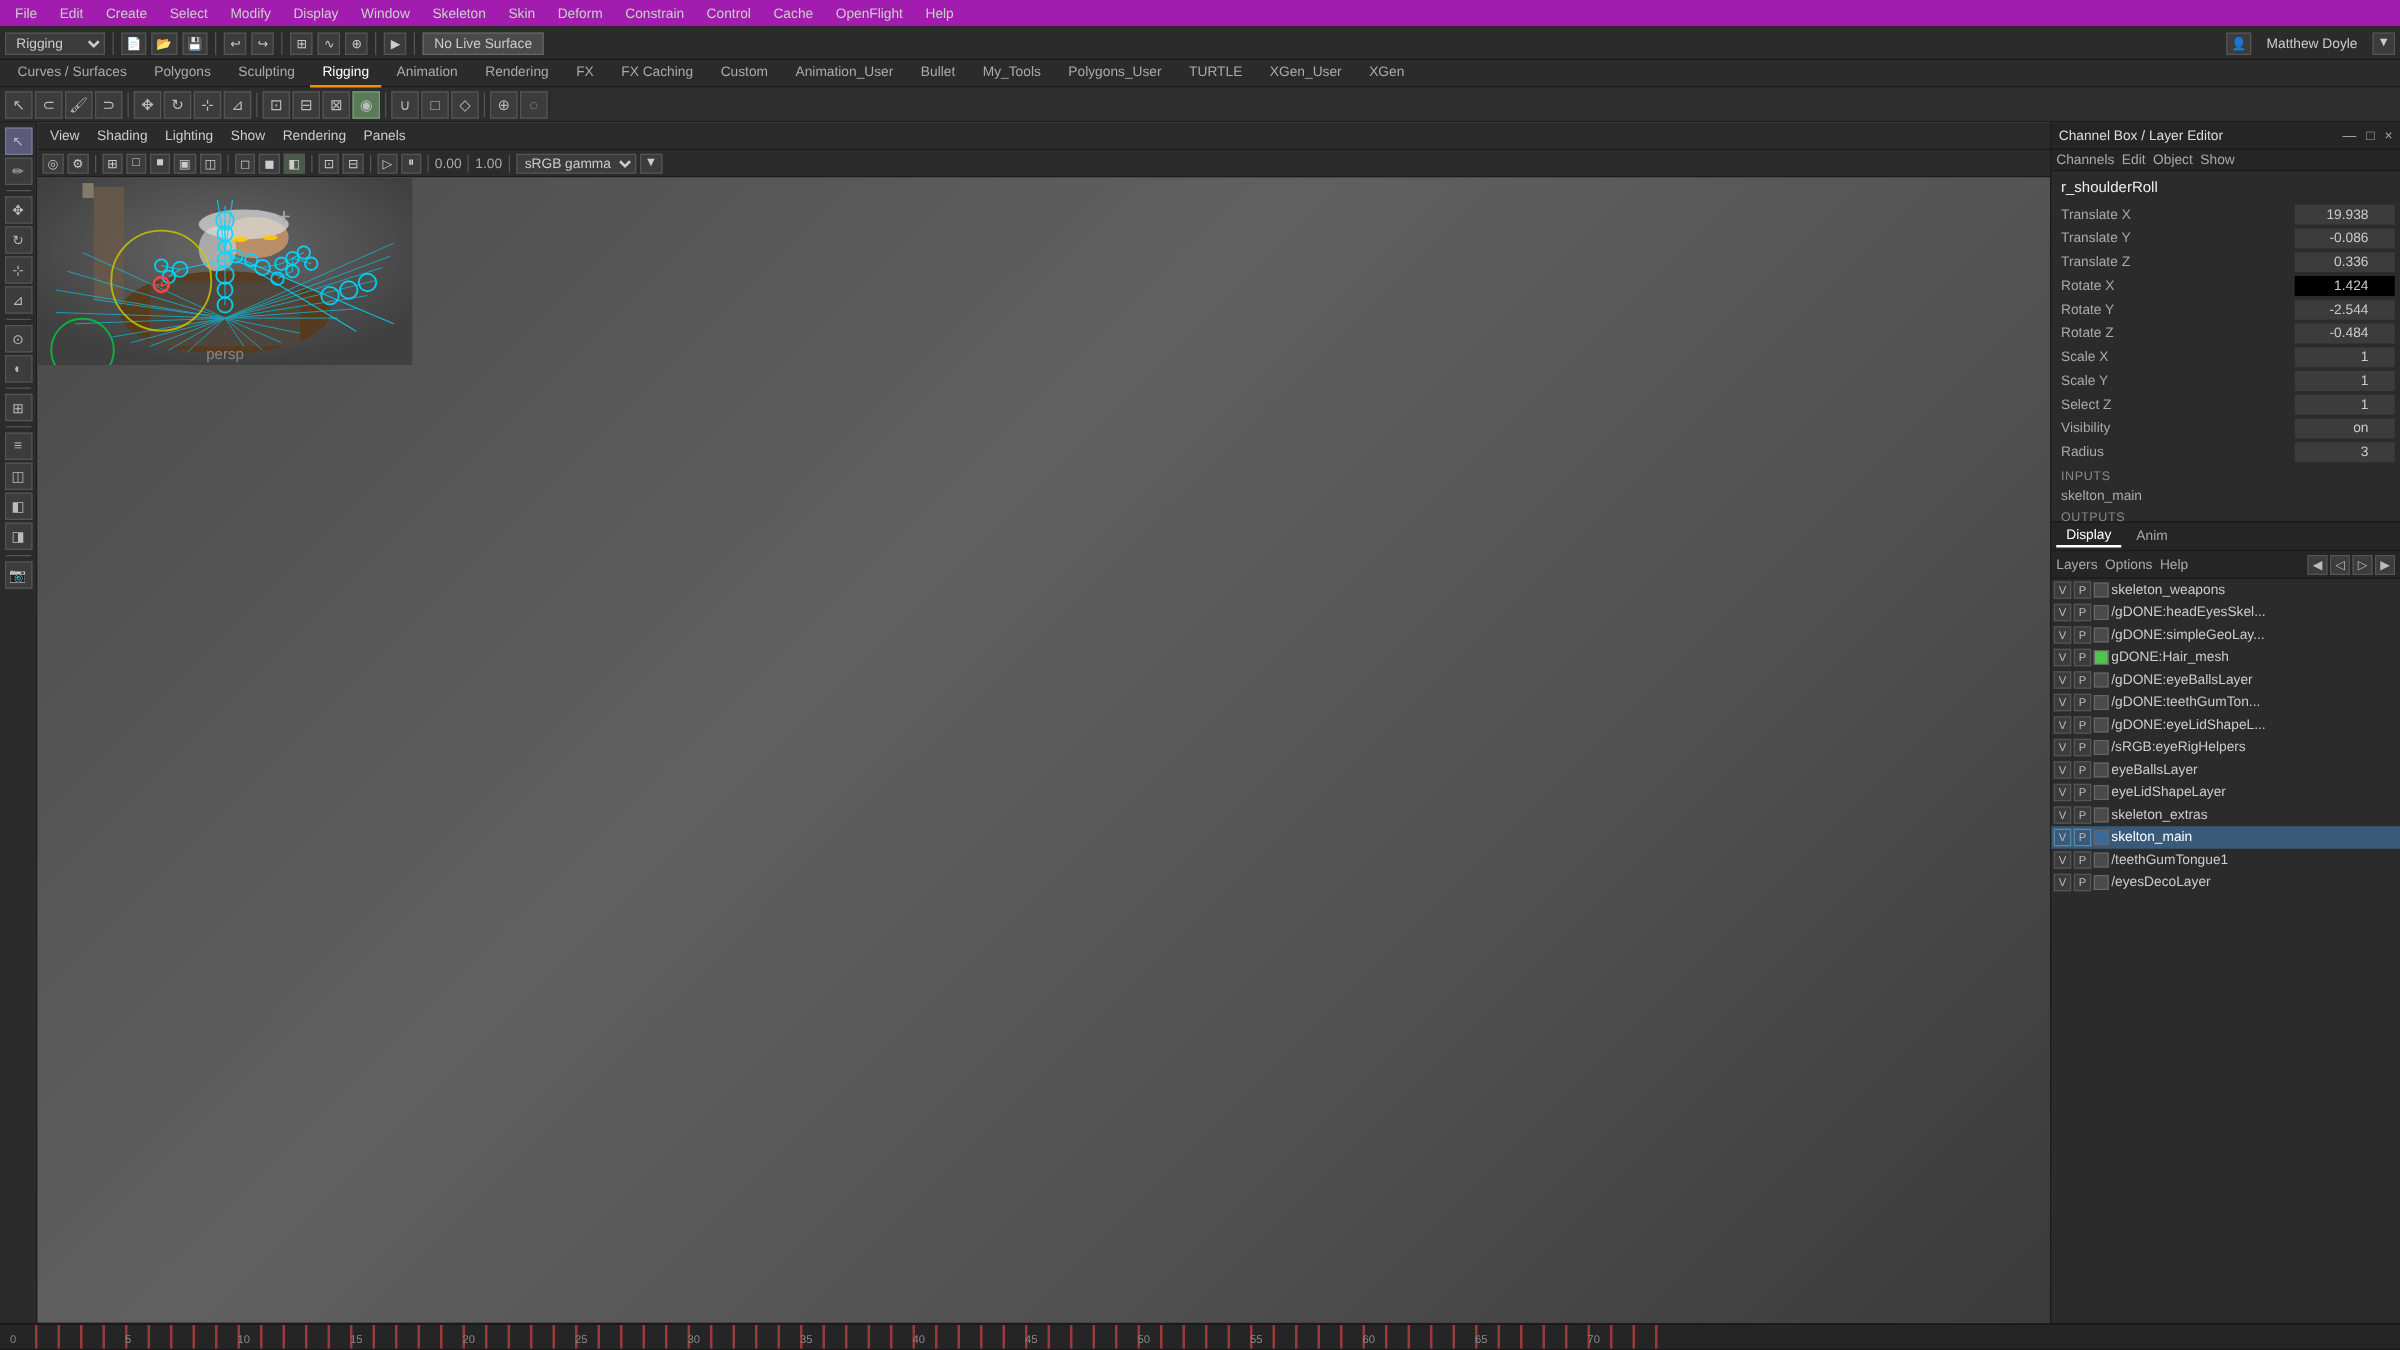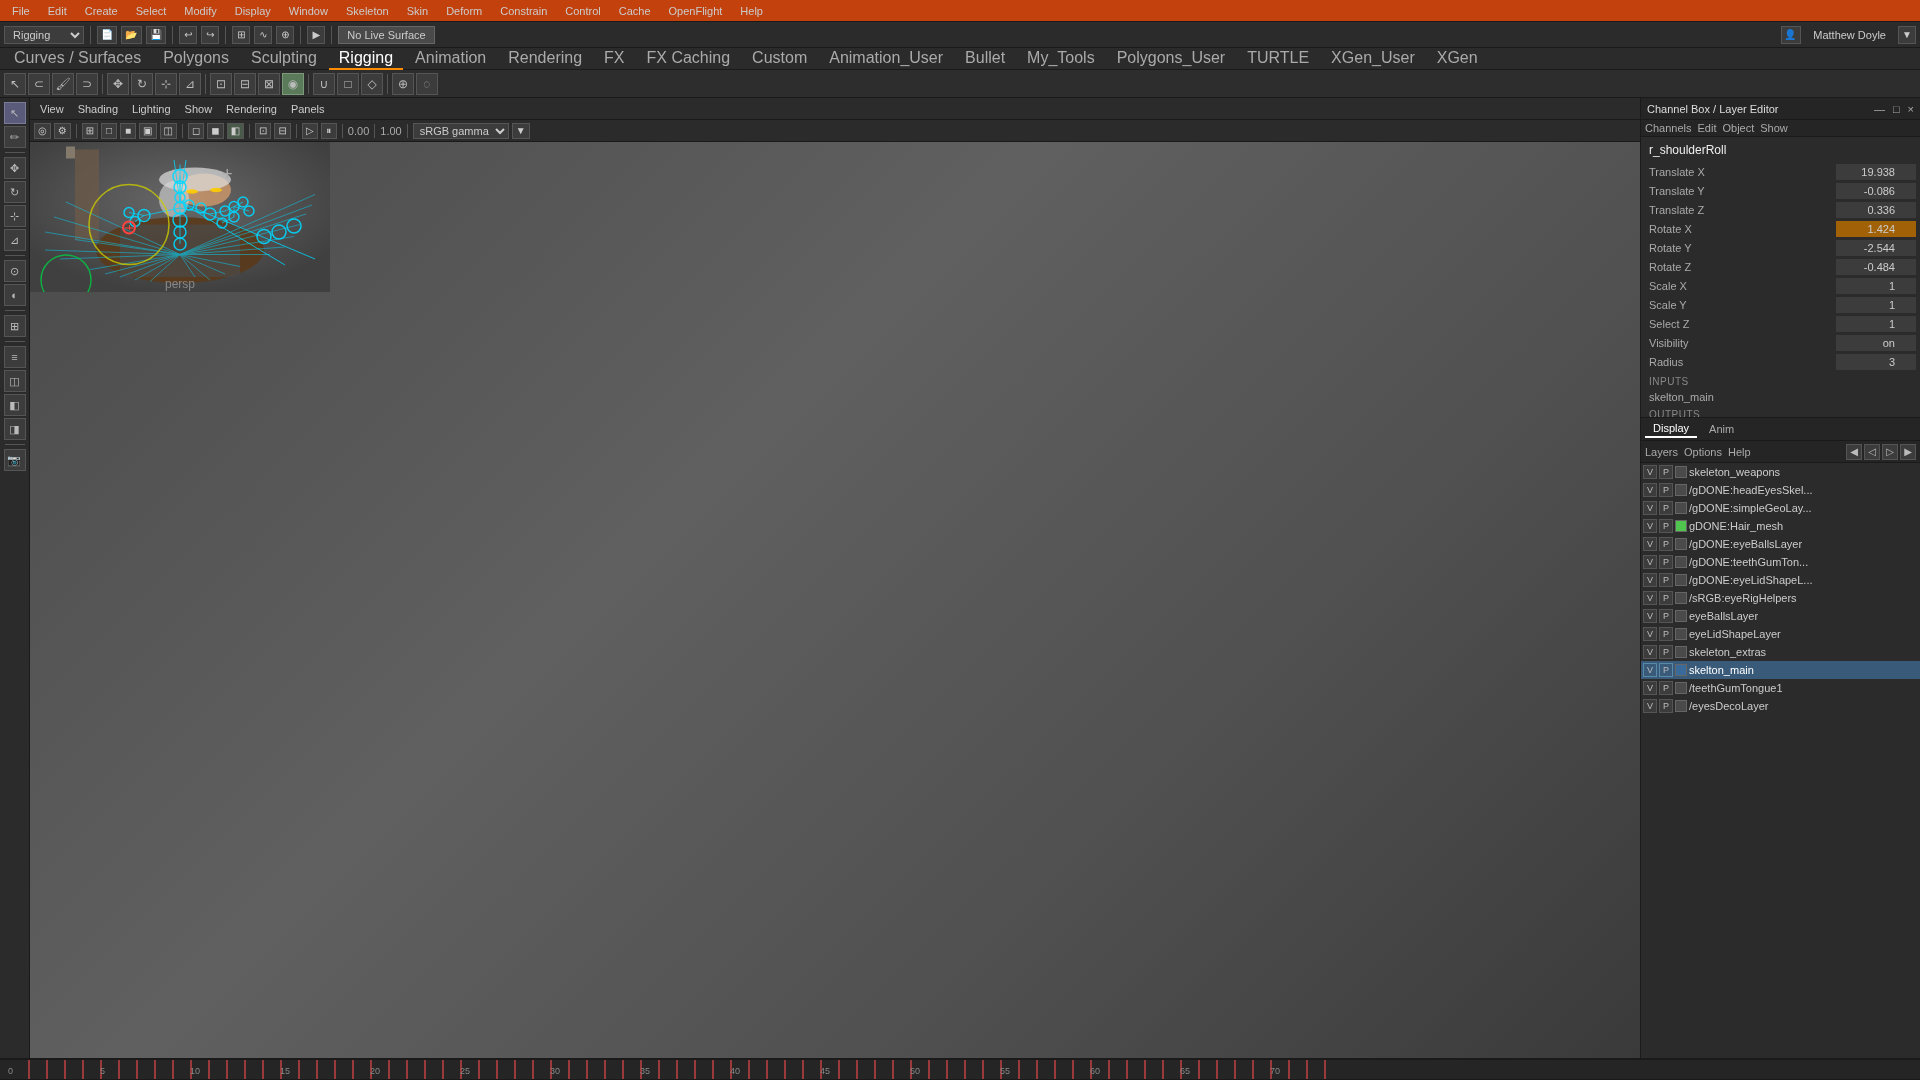--- a/index.html
+++ b/index.html
@@ -1,21 +1,21 @@
 <!DOCTYPE html>
 <html><head>
   <meta charset="utf-8">
   <style>
     * { margin: 0; padding: 0; box-sizing: border-box; }
     body { width: 1920px; height: 1080px; background: #3c3c3c; font-family: 'Arial', sans-serif; font-size: 11px; color: #ccc; overflow: hidden; }
     
     
     #top-menu-bar {
       height: 22px;
-      background: #c2410c;
+      background: #a21caf;
       display: flex;
       align-items: center;
       padding: 0 4px;
       border-bottom: 1px solid #1a1a1a;
       gap: 2px;
     }
     .menu-item {
       padding: 2px 8px;
       font-size: 11px;
       color: #ccc;
@@ -78,21 +78,21 @@
       height: 22px;
       background: #2b2b2b;
       display: flex;
       align-items: center;
       border-bottom: 1px solid #1a1a1a;
       padding: 0 4px;
       gap: 2px;
     }
     .tab {
       padding: 2px 10px;
-      font-size: 16px;
+      font-size: 11px;
       color: #aaa;
       cursor: pointer;
       border-bottom: 2px solid transparent;
       height: 22px;
       display: flex;
       align-items: center;
     }
     .tab.active { color: #fff; border-bottom: 2px solid #ff8c00; }
     
     
@@ -255,21 +255,21 @@
       font-size: 11px;
       color: #ccc;
       text-align: right;
       padding-right: 21px;
       background: #3c3c3c;
       height: 16px;
       display: flex;
       align-items: center;
       justify-content: flex-end;
     }
-    .channel-value.highlighted { background: #a16207; }
+    .channel-value.highlighted { background: #000000; }
     
     .section-label {
       font-size: 10px;
       color: #888;
       padding: 4px 4px 2px 4px;
       text-transform: uppercase;
       letter-spacing: 0.5px;
     }
     
     .output-item {

